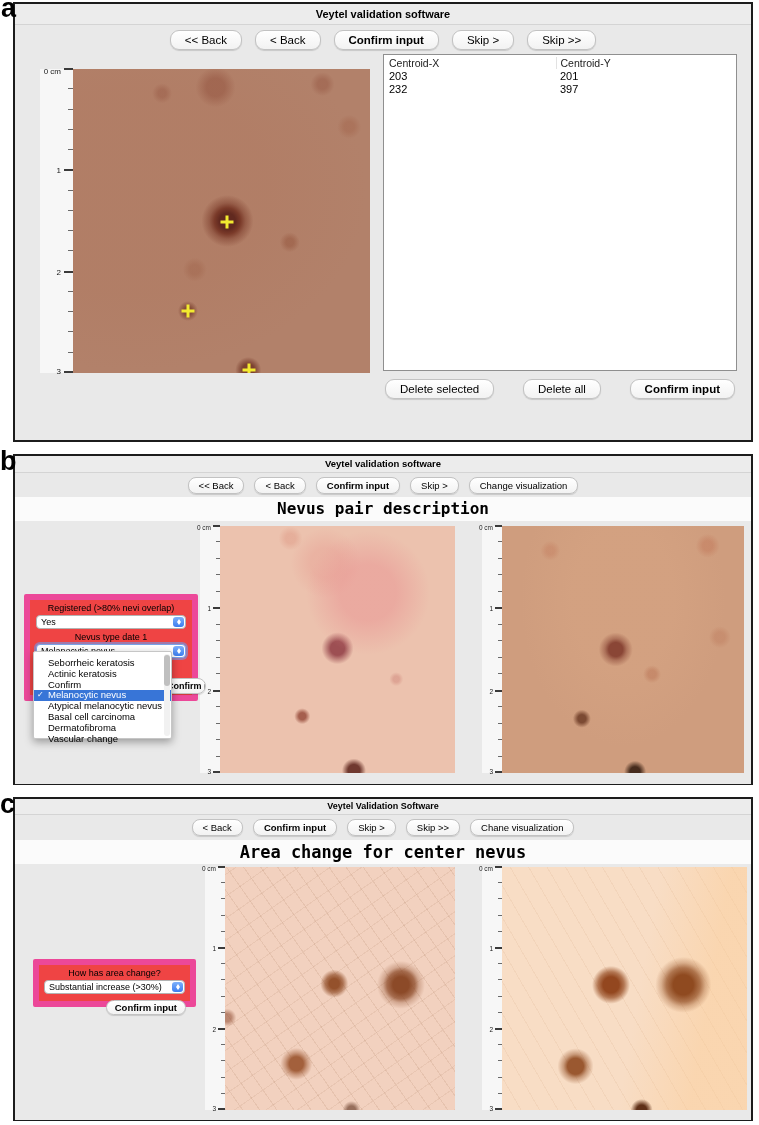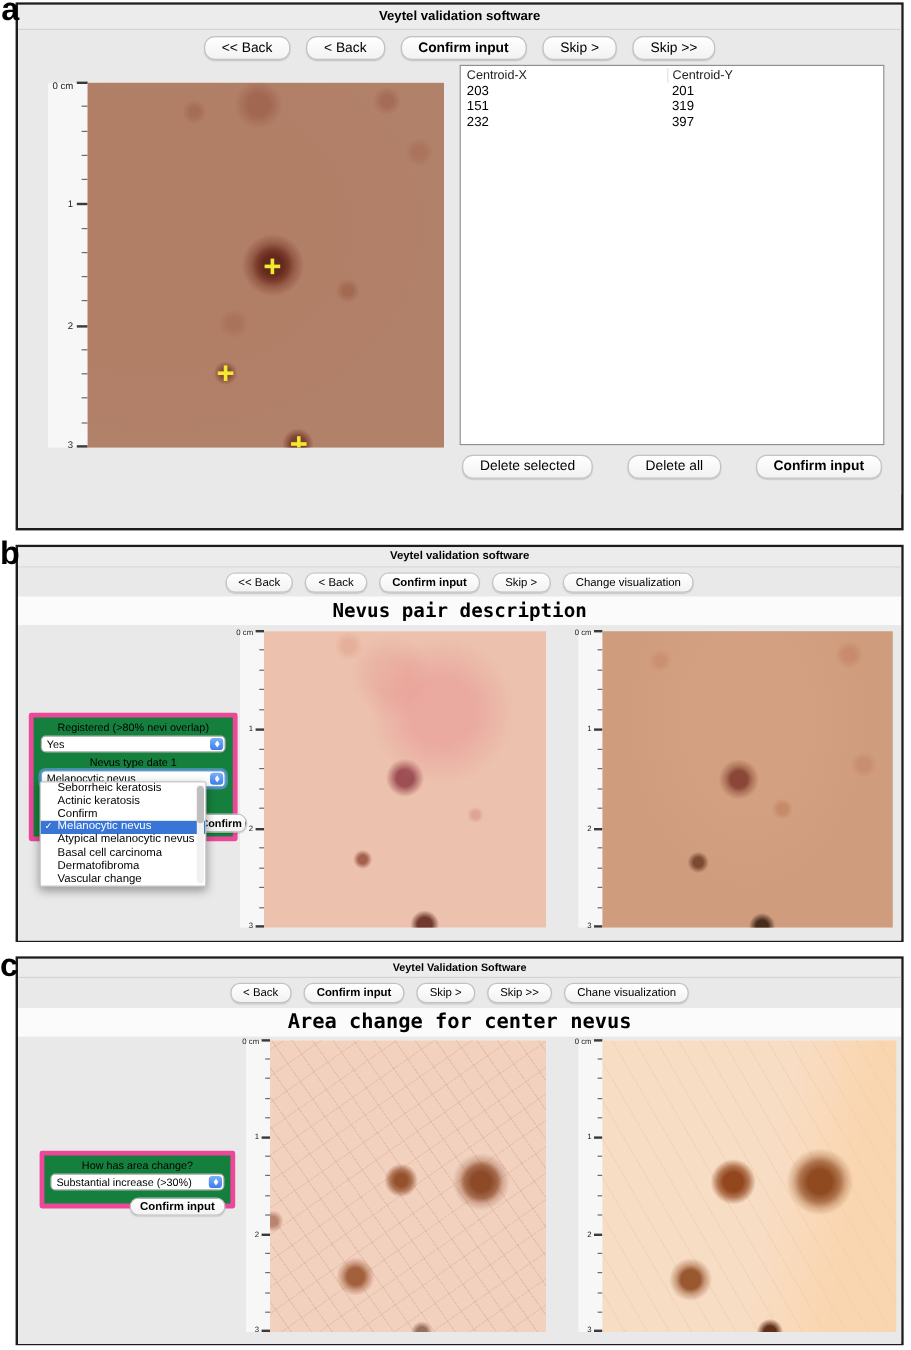--- a/index.html
+++ b/index.html
@@ -65,37 +65,37 @@
   .thead{display:flex;padding:2px 5px 1px 5px;color:#222;font-size:10.5px;}
   .thead span{width:50%;}
   .thead span:last-child{border-left:1px solid #e2e2e2;padding-left:4px;margin-left:-4px;}
   .trow{display:flex;padding:0 5px;line-height:13px;}
   .trow span{width:50%;}
   #actions-a{position:absolute;left:368px;top:325px;width:354px;display:flex;justify-content:space-between;padding:0 2px;box-sizing:border-box;}
 
   
   .win-sm .titlebar{font-size:9.5px;}
   .win-sm .mbtn{font-size:9.5px;padding:2px 10px;border-radius:8px;}
-  .groupbox{position:absolute;background:#15803d;border:4px solid #ec4899;border-radius:2px;box-sizing:border-box;}
+  .groupbox{position:absolute;background:#ef4444;border:6px solid #ec4899;border-radius:2px;box-sizing:border-box;}
   .gb-label{text-align:center;font-size:9px;padding-top:3px;white-space:nowrap;}
   .msel{
     position:relative;margin:2px 6px 0 6px;height:14px;box-sizing:border-box;
     background:#fff;border:1px solid #b3b3b3;border-radius:4px;
     font-size:9px;line-height:12px;padding:0 14px 0 4px;white-space:nowrap;overflow:hidden;
   }
   .msel.focused{box-shadow:0 0 0 2px rgba(106,156,240,.6);border-color:#7aa3e8;}
   .stepper{position:absolute;right:1px;top:1px;bottom:1px;width:11px;border-radius:3px;
     background:linear-gradient(#7db0fa,var(--accent,#3b7df0));}
   .stepper::before,.stepper::after{content:'';position:absolute;left:50%;transform:translateX(-50%);
     border-left:2.5px solid transparent;border-right:2.5px solid transparent;}
   .stepper::before{top:2px;border-bottom:3px solid #fff;}
   .stepper::after{bottom:2px;border-top:3px solid #fff;}
   .dropdown{
     position:absolute;background:#fff;border:1px solid #c6c6c6;border-radius:2px;
-    box-shadow:0 3px 8px rgba(0,0,0,.35);font-size:9.5px;padding:0 0;box-sizing:border-box;z-index:4;
+    box-shadow:0 3px 8px rgba(0,0,0,.35);font-size:9.5px;padding:6px 0;box-sizing:border-box;z-index:4;
   }
   .opt{position:relative;height:10.8px;line-height:10.8px;padding-left:14px;white-space:nowrap;}
   .opt.selected{background:var(--hilite,#3875d7);color:#fff;}
   .opt .check{position:absolute;left:3px;top:0;font-size:8px;}
   .dd-scroll{position:absolute;right:1px;top:2px;bottom:2px;width:6px;background:#f1f1f1;border-radius:3px;}
   .dd-thumb{position:absolute;left:0;top:1px;width:6px;height:38%;background:#bfbfbf;border-radius:3px;}
   .ghost-btn{position:absolute;z-index:1;}
 
   
   #lab-b{left:0;top:448px;}
@@ -220,24 +220,20 @@
     <div id="table-a">
       <div class="thead">
         <span>Centroid-X</span>
         <span>Centroid-Y</span>
       </div>
       <div class="trow">
         <span>203</span>
         <span>201</span>
       </div>
       <div class="trow">
-        <span>151</span>
-        <span>319</span>
-      </div>
-      <div class="trow">
         <span>232</span>
         <span>397</span>
       </div>
     </div>
     <div id="actions-a">
       <button class="mbtn">Delete selected</button>
       <button class="mbtn">Delete all</button>
       <button class="mbtn bold">Confirm input</button>
     </div>
   </div>

